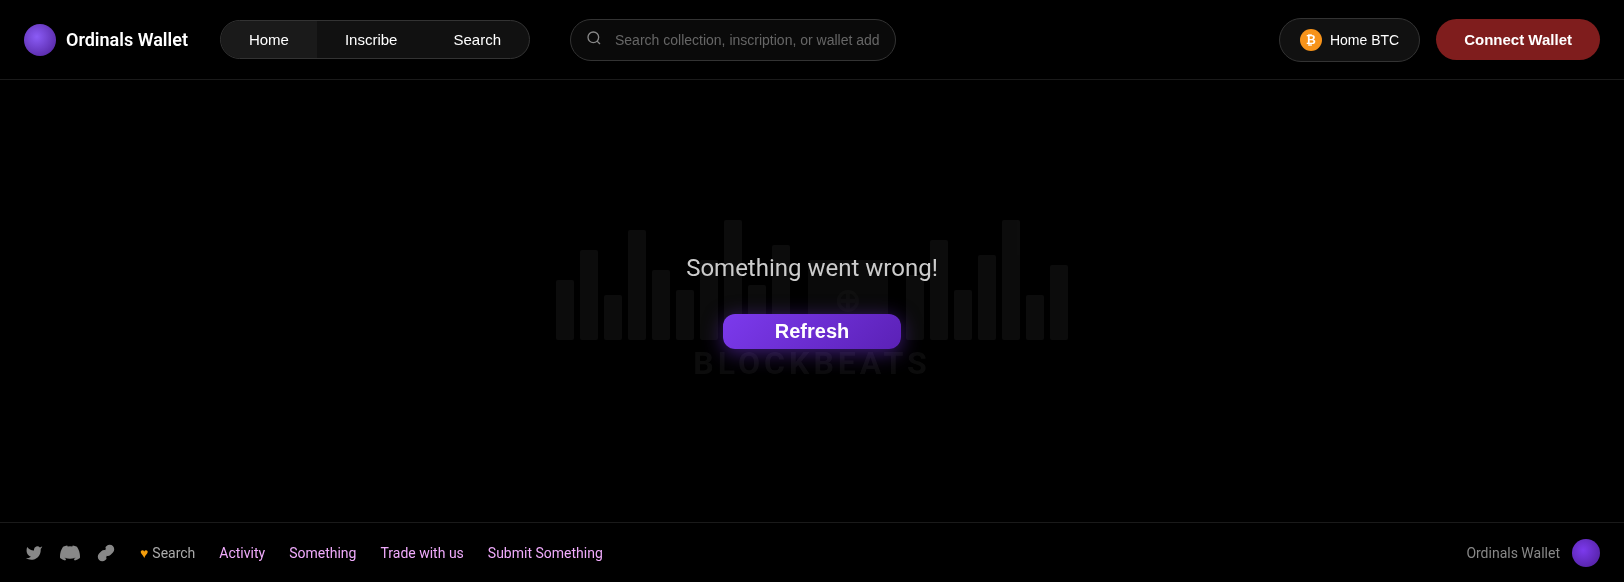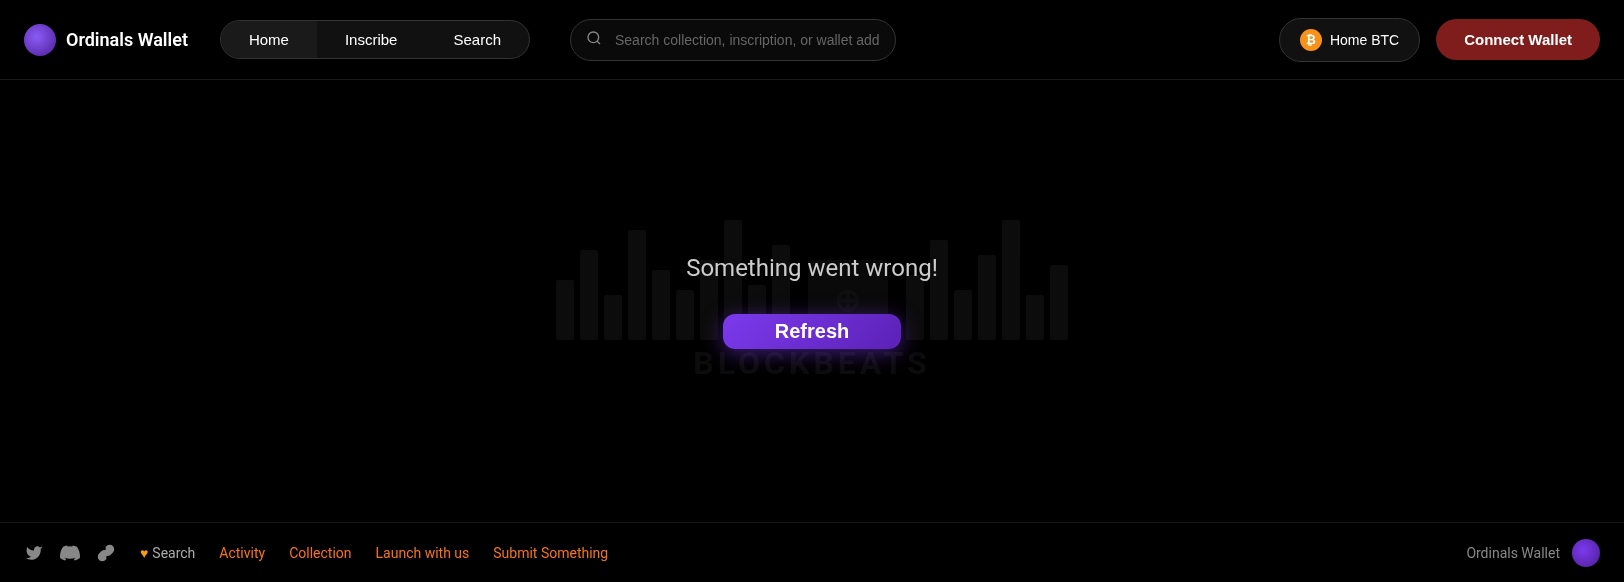--- a/index.html
+++ b/index.html
@@ -244,21 +244,21 @@
     }
 
     .footer-links {
       display: flex;
       align-items: center;
       gap: 24px;
     }
 
     .footer-link {
       font-size: 14px;
-      color: #f97316;
+      color: #f0abfc;
       cursor: pointer;
       text-decoration: none;
     }
 
     .donate-link {
       display: flex;
       align-items: center;
       gap: 4px;
       font-size: 14px;
       color: #aaaaaa;
@@ -391,22 +391,22 @@
       </svg>
     </span>
   </div>
 
   <div class="footer-links">
     <span class="donate-link">
       <span class="heart-icon">♥</span>
       <span>Search</span>
     </span>
     <a class="footer-link">Activity</a>
-    <a class="footer-link">Collection</a>
-    <a class="footer-link">Launch with us</a>
+    <a class="footer-link">Something</a>
+    <a class="footer-link">Trade with us</a>
     <a class="footer-link">Submit Something</a>
   </div>
 
   <div class="footer-right">
     <span class="footer-brand-text">Ordinals Wallet</span>
     <div class="footer-brand-icon"></div>
   </div>
 </footer>
 
 </body></html>

